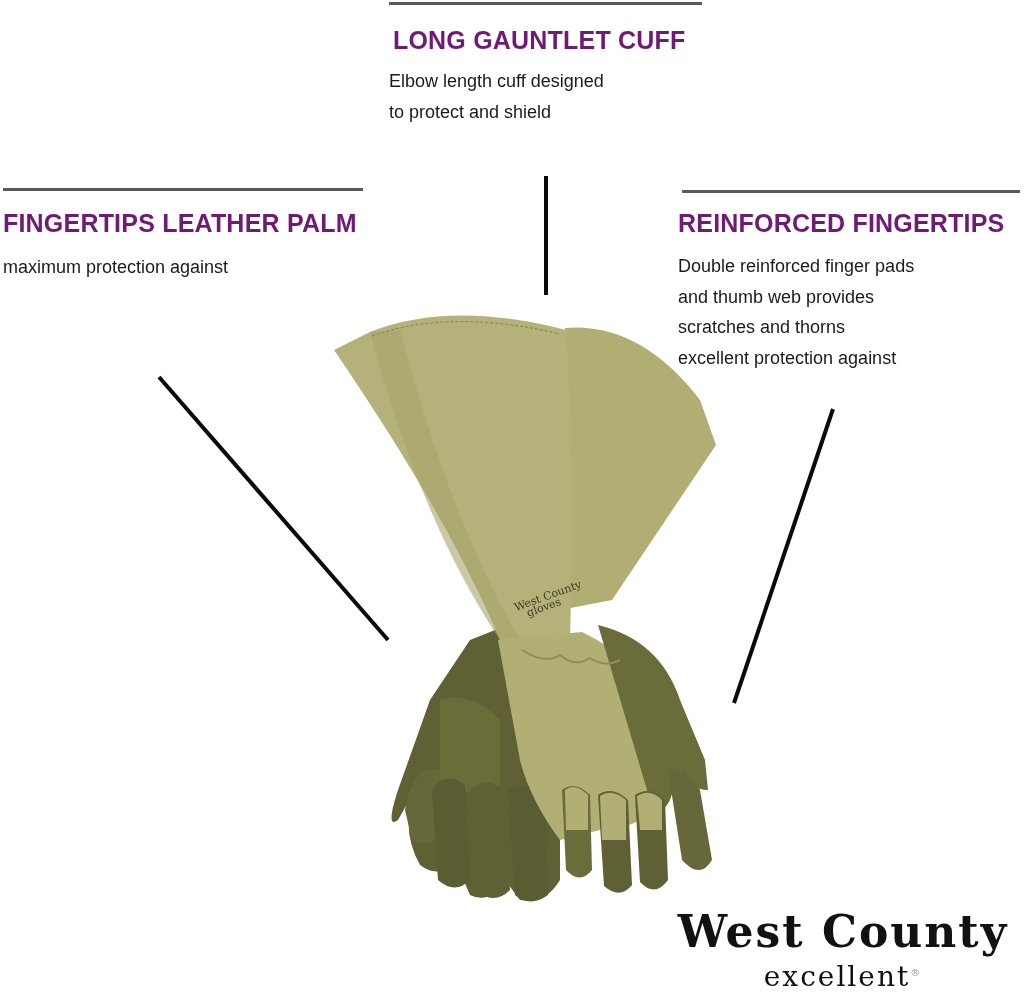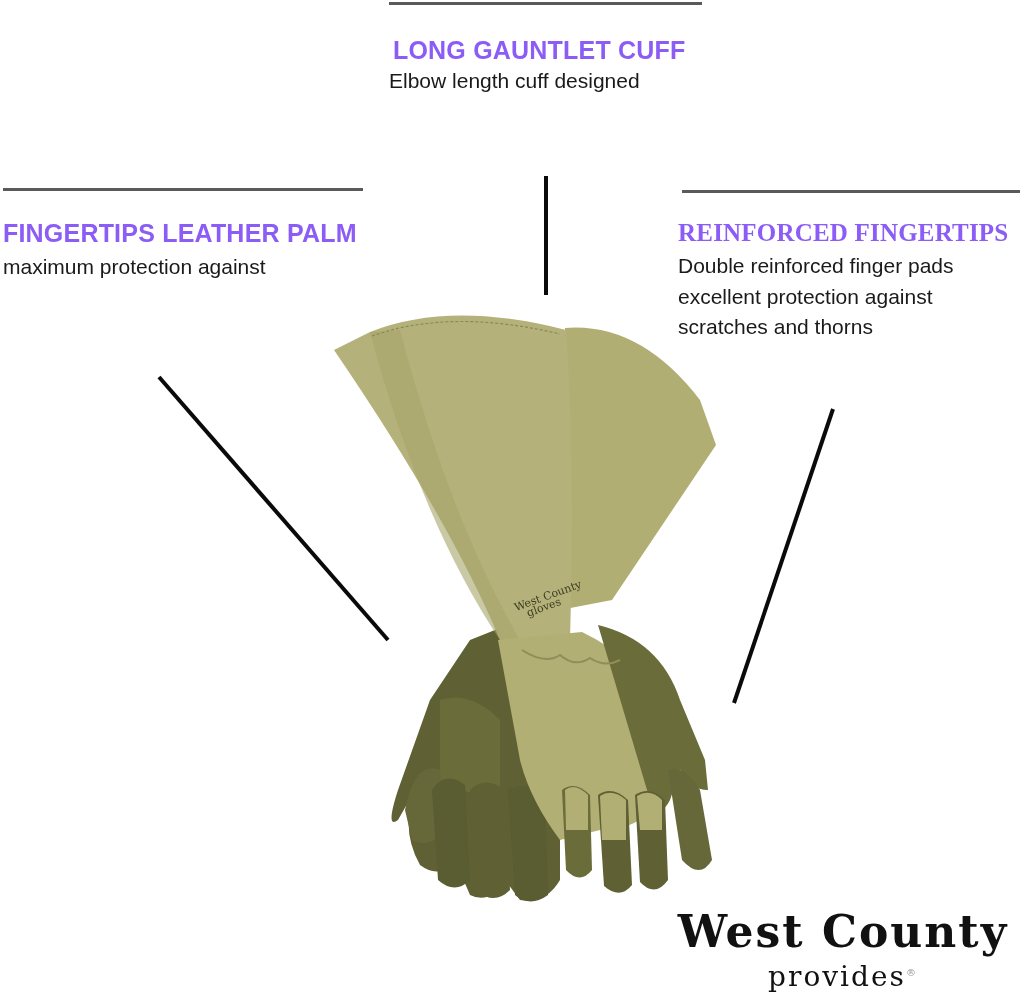--- a/index.html
+++ b/index.html
@@ -1,21 +1,21 @@
 <!DOCTYPE html>
 <html><head>
   <meta charset="utf-8">
   <style>
     html, body { margin: 0; padding: 0; background: #ffffff; }
     body { width: 1024px; height: 1001px; position: relative; overflow: hidden;
            font-family: "Liberation Sans", "DejaVu Sans", sans-serif; color: #111; }
     .rule { position: absolute; height: 3px; background: #5a5a5a; }
     .callout-title { position: absolute; font-weight: bold; font-size: 25px; letter-spacing: 0.2px;
-                     color: #8b5cf6; white-space: nowrap; margin-top: 10px; }
-    .callout-body { position: absolute; font-size: 21px; line-height: 30.5px; color: #1a1a1a;
+                     color: #701a75; white-space: nowrap; }
+    .callout-body { position: absolute; font-size: 18px; line-height: 30.5px; color: #1a1a1a;
                     white-space: nowrap; }
     .callout-body span { display: block; }
     svg.art { position: absolute; left: 0; top: 0; }
     .brand { position: absolute; left: 668px; top: 906px; width: 350px; height: 95px; }
     .brand-top { position: absolute; left: 0; top: 0; width: 350px; text-align: center;
                  font-family: "DejaVu Serif", "Liberation Serif", serif; font-size: 44px; font-weight: bold;
                  letter-spacing: 2px; color: #111; transform: rotate(0deg); }
     .brand-bottom { position: absolute; left: 0; top: 54px; width: 350px; text-align: center;
                     font-family: "DejaVu Serif", "Liberation Serif", serif; font-size: 28px;
                     letter-spacing: 2px; color: #111; }
@@ -24,32 +24,34 @@
 </head>
 <body>
 
 <div class="rule" style="left:389px; top:2px; width:313px;"></div>
 <div class="rule" style="left:3px; top:188px; width:360px;"></div>
 <div class="rule" style="left:682px; top:190px; width:338px;"></div>
 
 <div class="callout-title" style="left:393px; top:26px;">LONG GAUNTLET CUFF</div>
 <div class="callout-body" style="left:389px; top:66px;">
   <span>Elbow length cuff designed</span>
+  <span>to protect and shield</span>
 </div>
 
 <div class="callout-title" style="left:3px; top:209px;">FINGERTIPS LEATHER PALM</div>
 <div class="callout-body" style="left:3px; top:252px;">
   <span>maximum protection against</span>
 </div>
 
-<div class="callout-title" style="left:678px; top:209px;font-family:Liberation Serif, serif;">REINFORCED FINGERTIPS</div>
+<div class="callout-title" style="left:678px; top:209px;">REINFORCED FINGERTIPS</div>
 <div class="callout-body" style="left:678px; top:251px;">
   <span>Double reinforced finger pads</span>
+  <span>and thumb web provides</span>
+  <span>scratches and thorns</span>
   <span>excellent protection against</span>
-  <span>scratches and thorns</span>
 </div>
 
 <svg class="art" width="1024" height="1001" viewBox="0 0 1024 1001">
 
   <line x1="546" y1="176" x2="546" y2="295" stroke="#0a0a0a" stroke-width="4"></line>
   <line x1="159" y1="377" x2="388" y2="640" stroke="#0a0a0a" stroke-width="4"></line>
   <line x1="833" y1="409" x2="734" y2="703" stroke="#0a0a0a" stroke-width="4"></line>
 
   <g>
 
@@ -82,14 +84,14 @@
     <path d="M600 796 Q612 788 626 800 L626 840 L602 840 Z" fill="#b1af74"></path>
     <path d="M637 796 Q650 788 662 800 L662 830 L640 830 Z" fill="#b1af74"></path>
 
     <text x="512" y="602" font-family="DejaVu Serif, serif" font-size="11" fill="#3d3c22" transform="rotate(-20 540 595)">West County</text>
     <text x="525" y="612" font-family="DejaVu Serif, serif" font-size="11" fill="#3d3c22" transform="rotate(-20 540 605)">gloves</text>
   </g>
 </svg>
 
 <div class="brand">
   <div class="brand-top">West County</div>
-  <div class="brand-bottom"><span>provides</span><span class="reg">®</span></div>
+  <div class="brand-bottom"><span>excellent</span><span class="reg">®</span></div>
 </div>
 
 </body></html>

